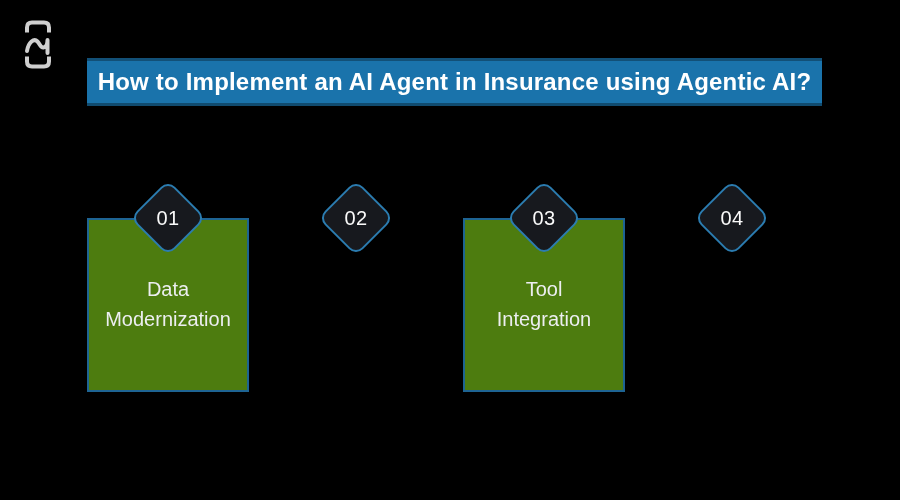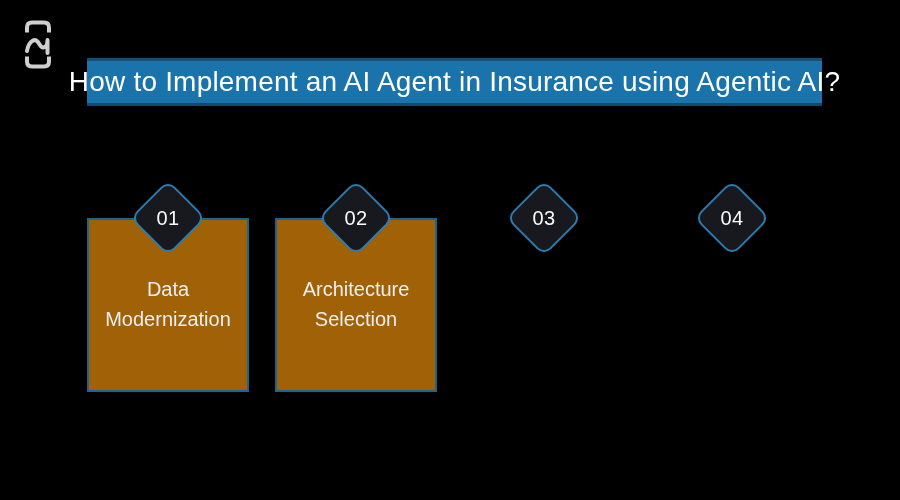--- a/index.html
+++ b/index.html
@@ -30,22 +30,22 @@
     width: 735px;
     height: 48px;
     background: #1a73ab;
     box-shadow: inset 0 3px 0 rgba(0,0,0,0.30), inset 0 -3px 0 rgba(0,0,0,0.35);
     display: flex;
     align-items: center;
     justify-content: center;
   }
   .banner-text {
     color: #ffffff;
-    font-size: 28px;
-    font-weight: 400;
+    font-size: 24px;
+    font-weight: 700;
     letter-spacing: 0.2px;
     white-space: nowrap;
   }
 
   
   .cards-row {
     position: absolute;
     left: 87px;
     top: 180px;
     width: 726px;
@@ -58,21 +58,21 @@
     width: 162px;
     height: 212px;
     flex: 0 0 162px;
   }
   .card {
     position: absolute;
     left: 0;
     right: 0;
     top: 38px;
     bottom: 0;
-    background: #a16207;
+    background: #4d7c0f;
     border: 2px solid #1e6493;
   }
   .card-label {
     margin-top: 54px;
     padding: 0 6px;
     text-align: center;
     color: #eceef0;
     font-size: 20px;
     line-height: 30px;
     white-space: pre-line;
@@ -123,30 +123,30 @@
       <div class="card">
         <div class="card-label">Data
 Modernization</div>
       </div>
       <div class="diamond">
         <span class="diamond-num">01</span>
       </div>
     </div>
 
     <div class="step">
-      <div class="card">
-        <div class="card-label">Architecture
-Selection</div>
-      </div>
       <div class="diamond">
         <span class="diamond-num">02</span>
       </div>
     </div>
 
     <div class="step">
+      <div class="card">
+        <div class="card-label">Tool
+Integration</div>
+      </div>
       <div class="diamond">
         <span class="diamond-num">03</span>
       </div>
     </div>
 
     <div class="step">
       <div class="diamond">
         <span class="diamond-num">04</span>
       </div>
     </div>

